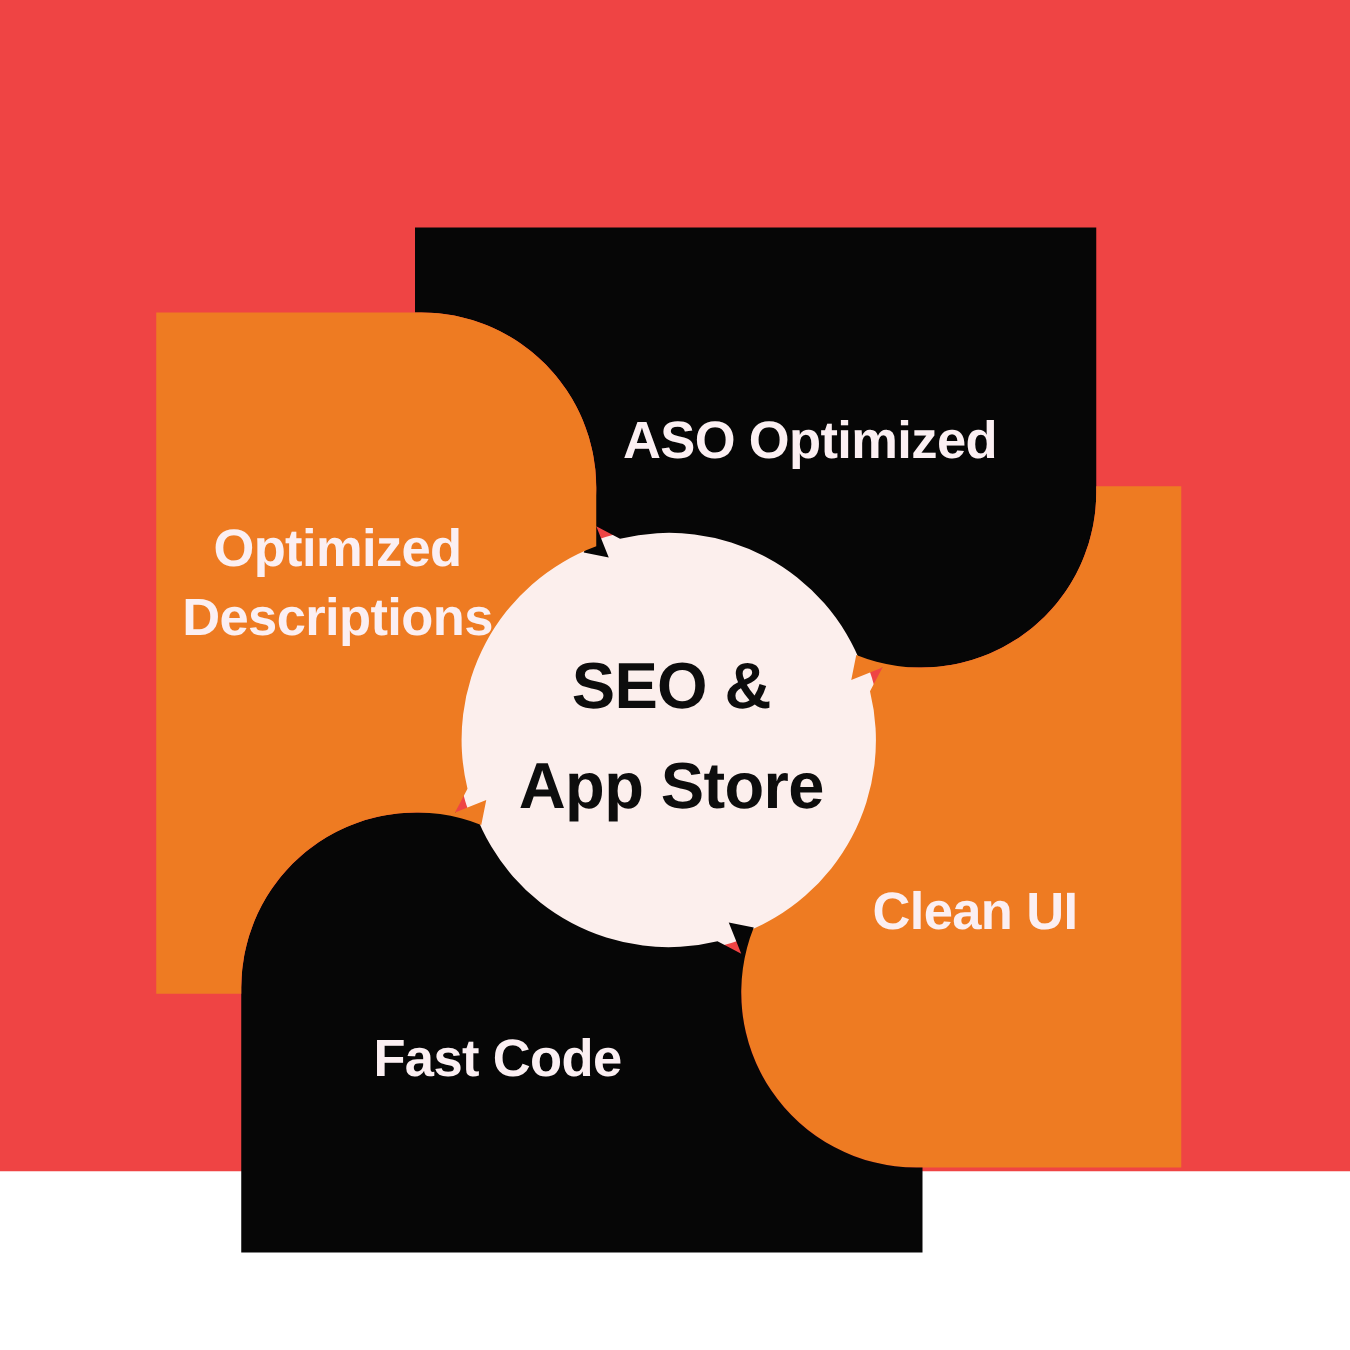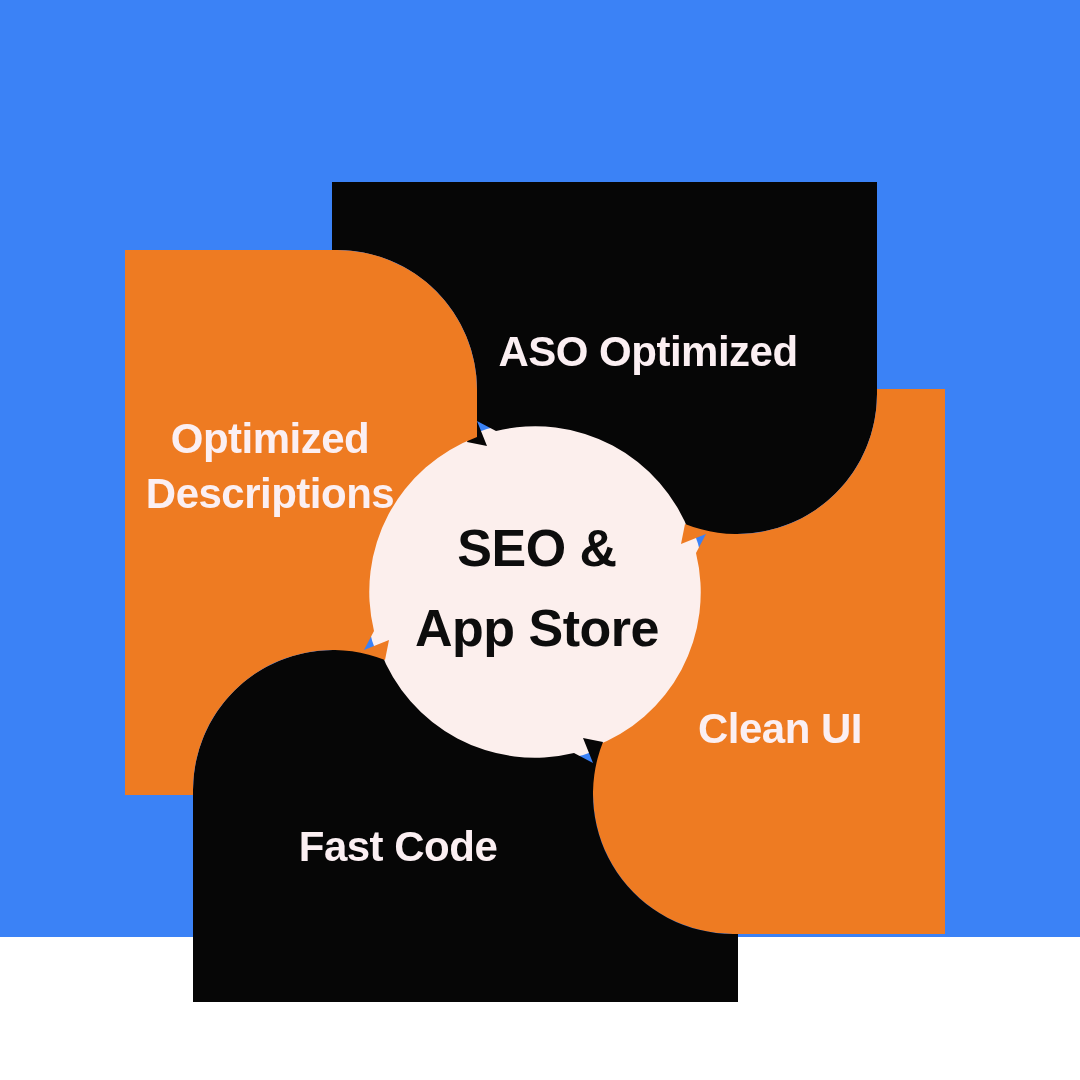--- a/index.html
+++ b/index.html
@@ -8,21 +8,21 @@
     background: #ffffff;
     width: 1080px;
     height: 1080px;
     overflow: hidden;
     font-family: "Liberation Sans", sans-serif;
   }
   .stage {
     position: relative;
     width: 1080px;
     height: 937px;
-    background: #3b82f6;
+    background: #ef4444;
   }
   svg { display: block; }
   .seg-label {
     font-family: "Liberation Sans", sans-serif;
     font-weight: 700;
     font-size: 42px;
     letter-spacing: -0.5px;
   }
   .center-label {
     font-family: "Liberation Sans", sans-serif;

